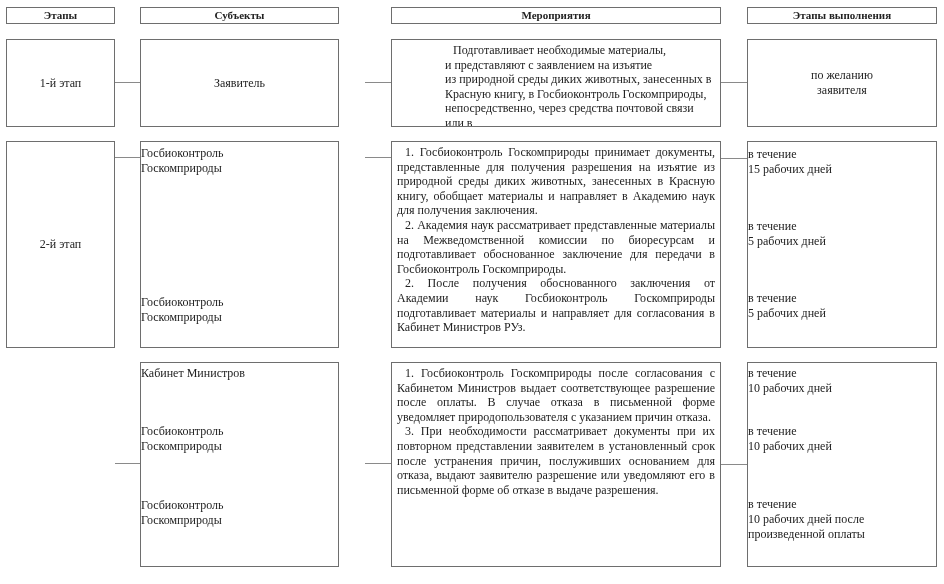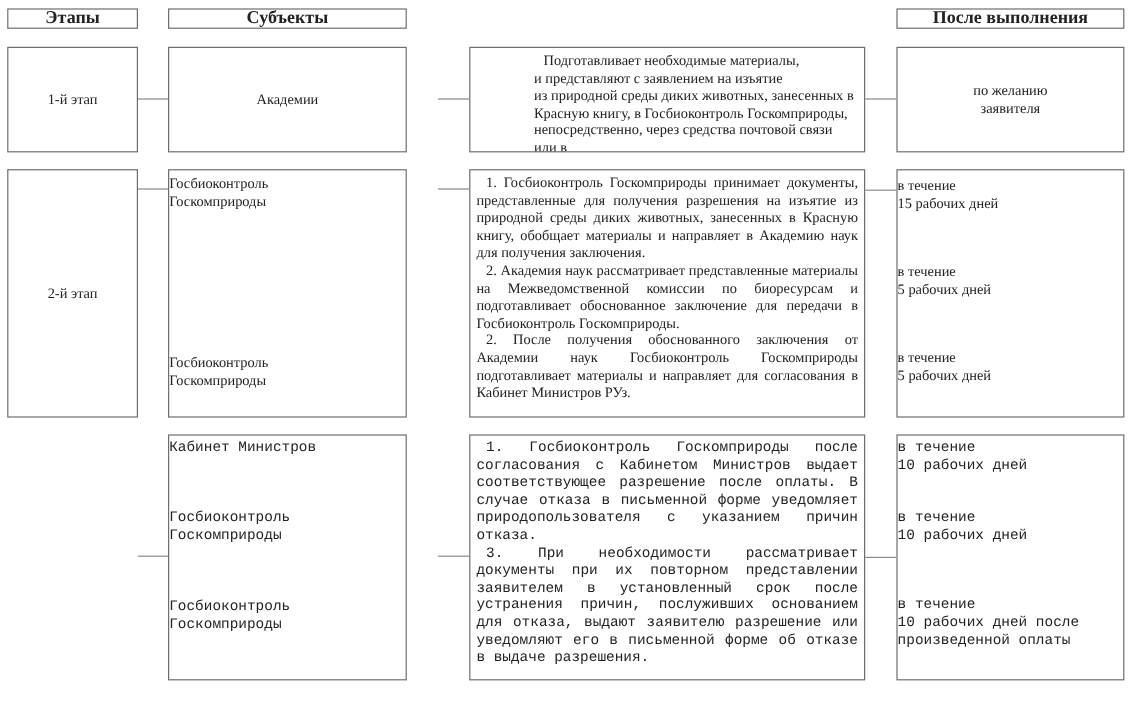--- a/index.html
+++ b/index.html
@@ -6,46 +6,47 @@
   .canvas{
     position:relative;width:944px;height:584px;background:#fff;overflow:hidden;
     font-family:"Liberation Serif","DejaVu Serif",serif;
     color:#222;font-size:12px;
   }
   .box{position:absolute;box-sizing:border-box;border:1px solid #6e6e6e;background:#fff;overflow:hidden;}
   .col-stage{left:6px;width:109px;}
   .col-subject{left:140px;width:199px;}
   .col-activity{left:391px;width:330px;}
   .col-deadline{left:747px;width:190px;}
-  .hdr{top:7px;height:17px;font-weight:bold;font-size:15px;line-height:14px;text-align:center;}
+  .hdr{top:7px;height:17px;font-weight:bold;font-size:11px;line-height:14px;text-align:center;}
   .r1{top:39px;height:88px;}
   .r2{top:141px;height:207px;}
-  .r3{top:362px;height:205px;font-family:Liberation Mono, monospace;}
+  .r3{top:362px;height:205px;}
   .center{display:flex;align-items:center;justify-content:center;text-align:center;}
   .item{position:absolute;left:0;right:0;text-align:left;white-space:pre-line;line-height:15px;}
   .act{padding:3px 5px 0 5px;}
   .para{margin:0;font-size:12px;line-height:14.6px;text-align:justify;text-indent:8px;}
   .para.preline{white-space:pre-line;text-align:left;margin-left:48px;}
   .stage-label{white-space:pre-line;}
   .conn{position:absolute;height:1px;background:#8a8a8a;}
 </style>
 </head>
 <body>
 
 <div class="canvas">
 
   <div class="box hdr col-stage">Этапы</div>
   <div class="box hdr col-subject">Субъекты</div>
-  <div class="box hdr col-deadline">После выполнения</div>
+  <div class="box hdr col-activity">Мероприятия</div>
+  <div class="box hdr col-deadline">Этапы выполнения</div>
 
   <div class="box col-stage r1 center">
     <span class="stage-label">1-й этап</span>
   </div>
   <div class="box col-subject r1 center">
-    <span class="stage-label">Академии</span>
+    <span class="stage-label">Заявитель</span>
   </div>
   <div class="box col-activity r1 act">
     <p class="para preline">Подготавливает необходимые материалы,
 и представляют с заявлением на изъятие
 из природной среды диких животных, занесенных в
 Красную книгу, в Госбиоконтроль Госкомприроды,
 непосредственно, через средства почтовой связи или в
 электронной форме.</p>
   </div>
   <div class="box col-deadline r1 center">

